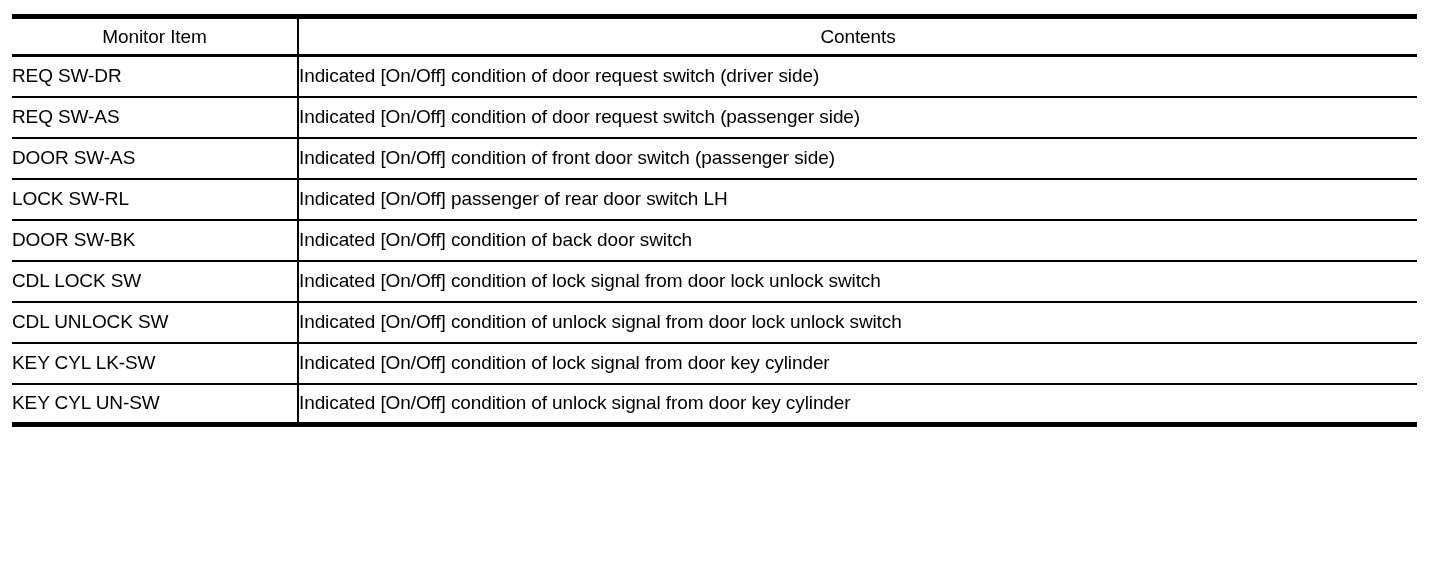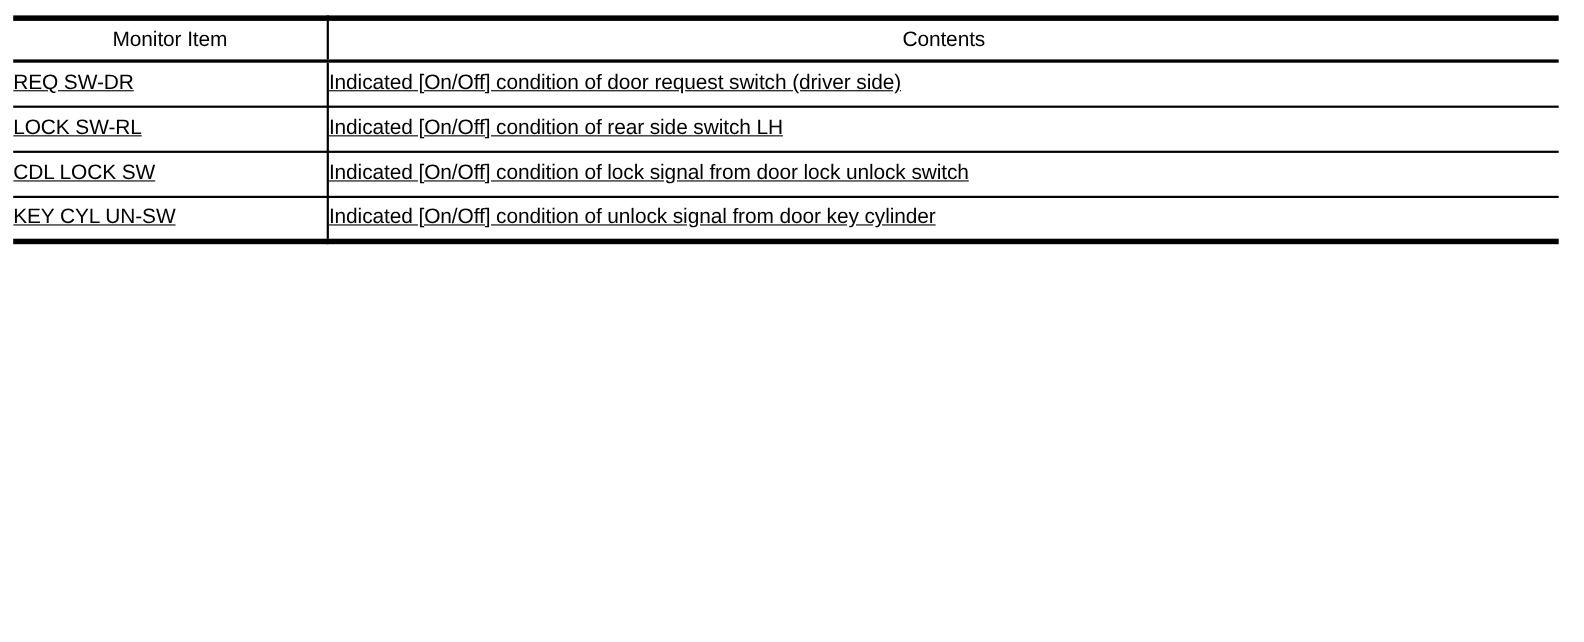--- a/index.html
+++ b/index.html
@@ -42,21 +42,20 @@
     padding: 0;
     vertical-align: middle;
   }
   table.doc-table td {
     height: 41px;
     border-bottom: 2px solid var(--border-color);
     padding: 0;
     vertical-align: middle;
     white-space: nowrap;
     overflow: hidden;
-    text-decoration: underline;
   }
   table.doc-table tbody tr:last-child td {
     border-bottom: none;
     margin-left: 48px;
   }
   th.col-item-header,
   td.cell-item {
     border-right: 2px solid var(--border-color);
   }
   td.cell-item { padding-left: 16px; }
@@ -75,36 +74,56 @@
       <th class="col-item-header">Monitor Item</th>
       <th class="col-contents-header">Contents</th>
     </tr>
   </thead>
   <tbody id="table-body">
   <tr>
     <td class="cell-item">REQ SW-DR</td>
     <td class="cell-contents">Indicated [On/Off] condition of door request switch (driver side)</td>
   </tr>
 
-
-
+  <tr>
+    <td class="cell-item">REQ SW-AS</td>
+    <td class="cell-contents">Indicated [On/Off] condition of door request switch (passenger side)</td>
+  </tr>
 
 
 
   <tr>
-    <td class="cell-item">LOCK SW-RL</td>
-    <td class="cell-contents">Indicated [On/Off] condition of rear side switch LH</td>
+    <td class="cell-item">DOOR SW-AS</td>
+    <td class="cell-contents">Indicated [On/Off] condition of front door switch (passenger side)</td>
   </tr>
 
+
+  <tr>
+    <td class="cell-item">LOCK SW-RL</td>
+    <td class="cell-contents">Indicated [On/Off] passenger of rear door switch LH</td>
+  </tr>
+
+  <tr>
+    <td class="cell-item">DOOR SW-BK</td>
+    <td class="cell-contents">Indicated [On/Off] condition of back door switch</td>
+  </tr>
 
   <tr>
     <td class="cell-item">CDL LOCK SW</td>
     <td class="cell-contents">Indicated [On/Off] condition of lock signal from door lock unlock switch</td>
   </tr>
 
+  <tr>
+    <td class="cell-item">CDL UNLOCK SW</td>
+    <td class="cell-contents">Indicated [On/Off] condition of unlock signal from door lock unlock switch</td>
+  </tr>
 
+  <tr>
+    <td class="cell-item">KEY CYL LK-SW</td>
+    <td class="cell-contents">Indicated [On/Off] condition of lock signal from door key cylinder</td>
+  </tr>
 
   <tr>
     <td class="cell-item">KEY CYL UN-SW</td>
     <td class="cell-contents">Indicated [On/Off] condition of unlock signal from door key cylinder</td>
   </tr>
 </tbody>
 </table>
 
 </body></html>

